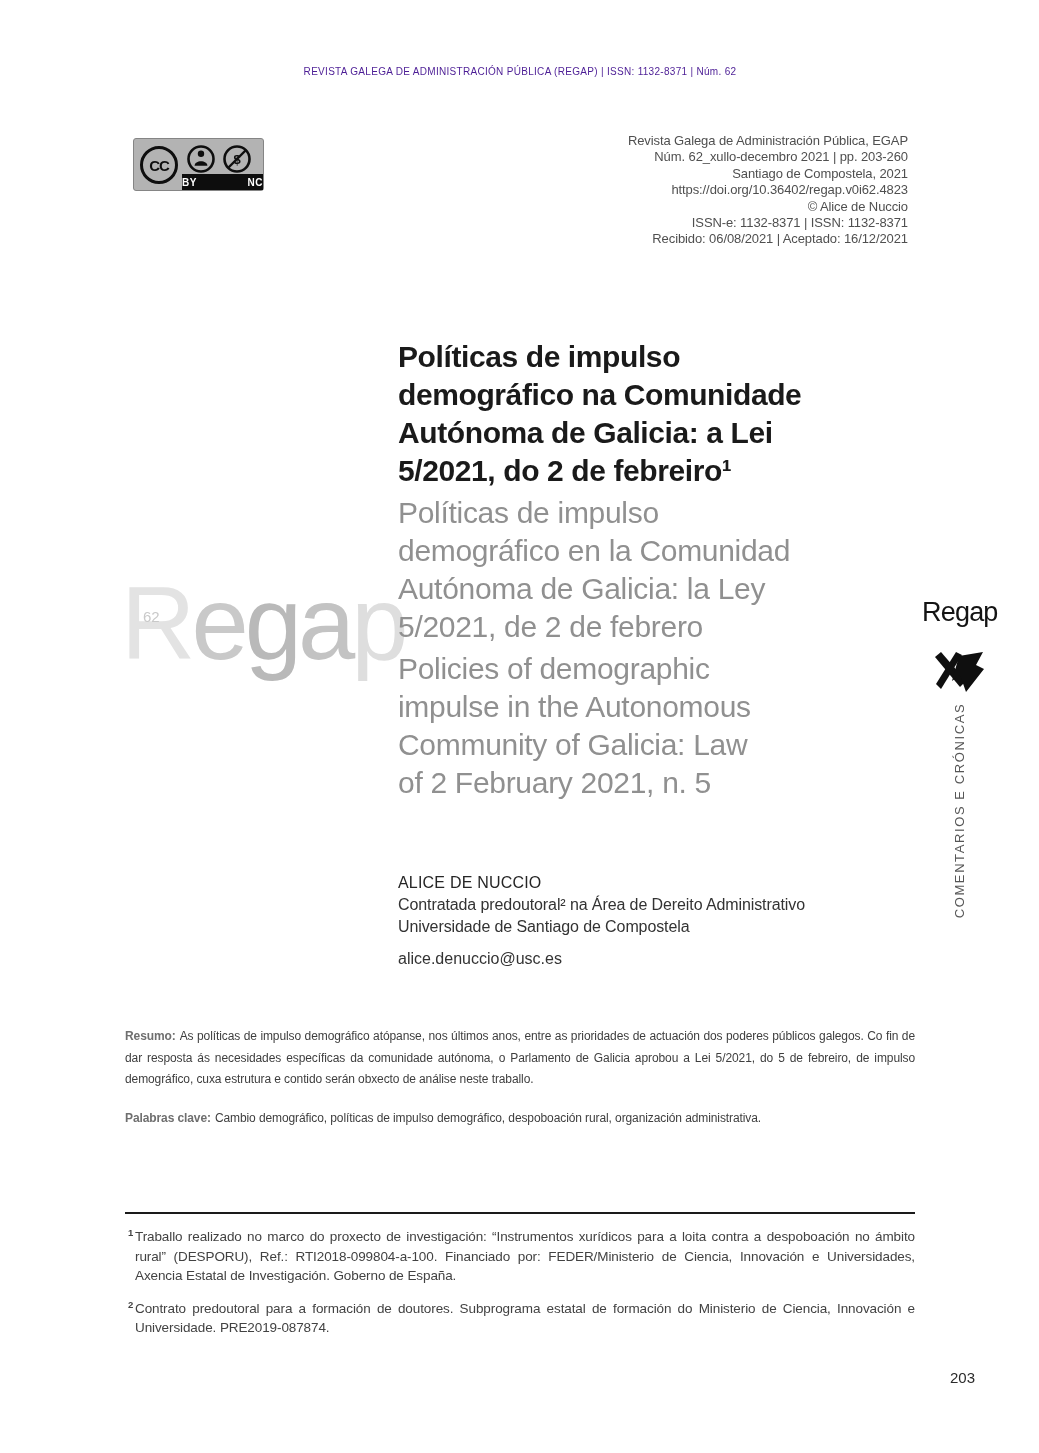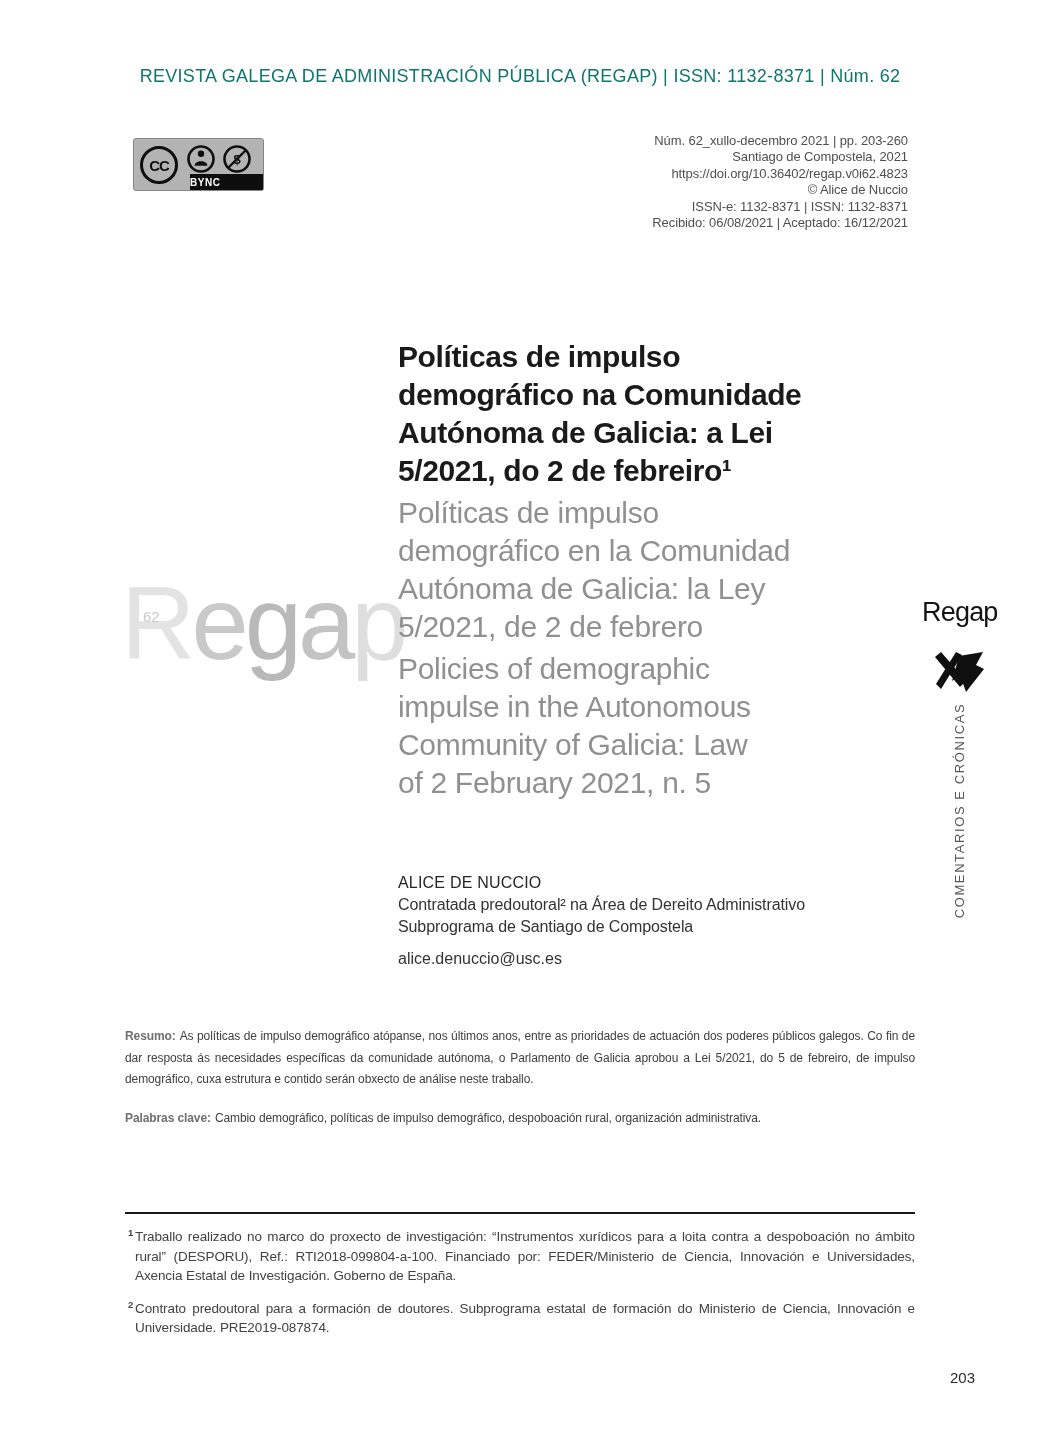--- a/index.html
+++ b/index.html
@@ -12,23 +12,23 @@
     background: #ffffff;
     overflow: hidden;
     margin: 0 auto;
   }
 
   
   .journal-header {
     position: absolute;
     left: 125px; top: 66px; width: 790px;
     text-align: center;
-    font-size: 18px;
+    font-size: 10px;
     letter-spacing: 0.3px;
-    color: #0f766e;
+    color: #4c1d95;
   }
 
   
   .cc-badge {
     position: absolute;
     left: 133px; top: 138px;
     width: 131px; height: 53px;
     background: #b3b3b3;
     border: 1px solid #858585;
     border-radius: 3px;
@@ -38,23 +38,23 @@
     width: 38px; height: 38px;
     border: 3.5px solid #0e0e0e; border-radius: 50%;
     display: flex; align-items: center; justify-content: center;
     font-weight: bold; font-size: 15px; color: #0e0e0e;
     letter-spacing: -1px;
   }
   .cc-icon-svg { position: absolute; top: 5px; }
   .cc-icon-person { left: 52px; }
   .cc-icon-dollar { left: 88px; }
   .cc-band {
-    position: absolute; left: 56px; right: 0; bottom: 0; height: 16px;
+    position: absolute; left: 48px; right: 0; bottom: 0; height: 16px;
     background: #0d0d0d;
-    display: flex; justify-content: flex-start; align-items: center;
+    display: flex; justify-content: space-between; align-items: center;
   }
   .cc-band span { color: #ffffff; font-weight: bold; font-size: 10px; letter-spacing: 0.5px; }
 
   
   .meta-block {
     position: absolute;
     right: 131px; top: 133px;
     text-align: right;
     font-size: 13px;
     line-height: 16.4px;
@@ -191,20 +191,21 @@
       <text x="15" y="19.5" font-size="13" font-weight="bold" text-anchor="middle" fill="#0e0e0e">$</text>
       <line x1="6" y1="24" x2="24" y2="6" stroke="#0e0e0e" stroke-width="2.4"></line>
     </svg>
     <div class="cc-band">
       <span>BY</span>
       <span>NC</span>
     </div>
   </div>
 
   <div class="meta-block">
+    <div>Revista Galega de Administración Pública, EGAP</div>
     <div>Núm. 62_xullo-decembro 2021 | pp. 203-260</div>
     <div>Santiago de Compostela, 2021</div>
     <div>https://doi.org/10.36402/regap.v0i62.4823</div>
     <div>© Alice de Nuccio</div>
     <div>ISSN-e: 1132-8371 | ISSN: 1132-8371</div>
     <div>Recibido: 06/08/2021 | Aceptado: 16/12/2021</div>
   </div>
 
   <div class="watermark">
     <span class="wm-l0">R</span><span class="wm-l1">e</span><span class="wm-l2">g</span><span class="wm-l3">a</span><span class="wm-l4">p</span>
@@ -232,21 +233,21 @@
       <polygon points="23,2 29,5 8,39 3,34"></polygon>
       <polygon points="26,6 50,2 43,15 51,19 33,42 27,25 19,31"></polygon>
     </g>
   </svg>
 
   <div class="section-label">COMENTARIOS E CRÓNICAS</div>
 
   <div class="author-block">
     <div class="author-name">ALICE DE NUCCIO</div>
     <div>Contratada predoutoral² na Área de Dereito Administrativo</div>
-    <div>Subprograma de Santiago de Compostela</div>
+    <div>Universidade de Santiago de Compostela</div>
   </div>
   <div class="author-email">alice.denuccio@usc.es</div>
 
   <div class="abstract-zone">
     <p><span class="inline-label">Resumo:</span><span>As políticas de impulso demográfico atópanse, nos últimos anos, entre as prioridades de actuación dos poderes públicos galegos. Co fin de dar resposta ás necesidades específicas da comunidade autónoma, o Parlamento de Galicia aprobou a Lei 5/2021, do 5 de febreiro, de impulso demográfico, cuxa estrutura e contido serán obxecto de análise neste traballo.</span></p>
     <p class="keywords-par"><span class="inline-label">Palabras clave:</span><span>Cambio demográfico, políticas de impulso demográfico, despoboación rural, organización administrativa.</span></p>
   </div>
 
   <div class="footnote-rule"></div>
 

